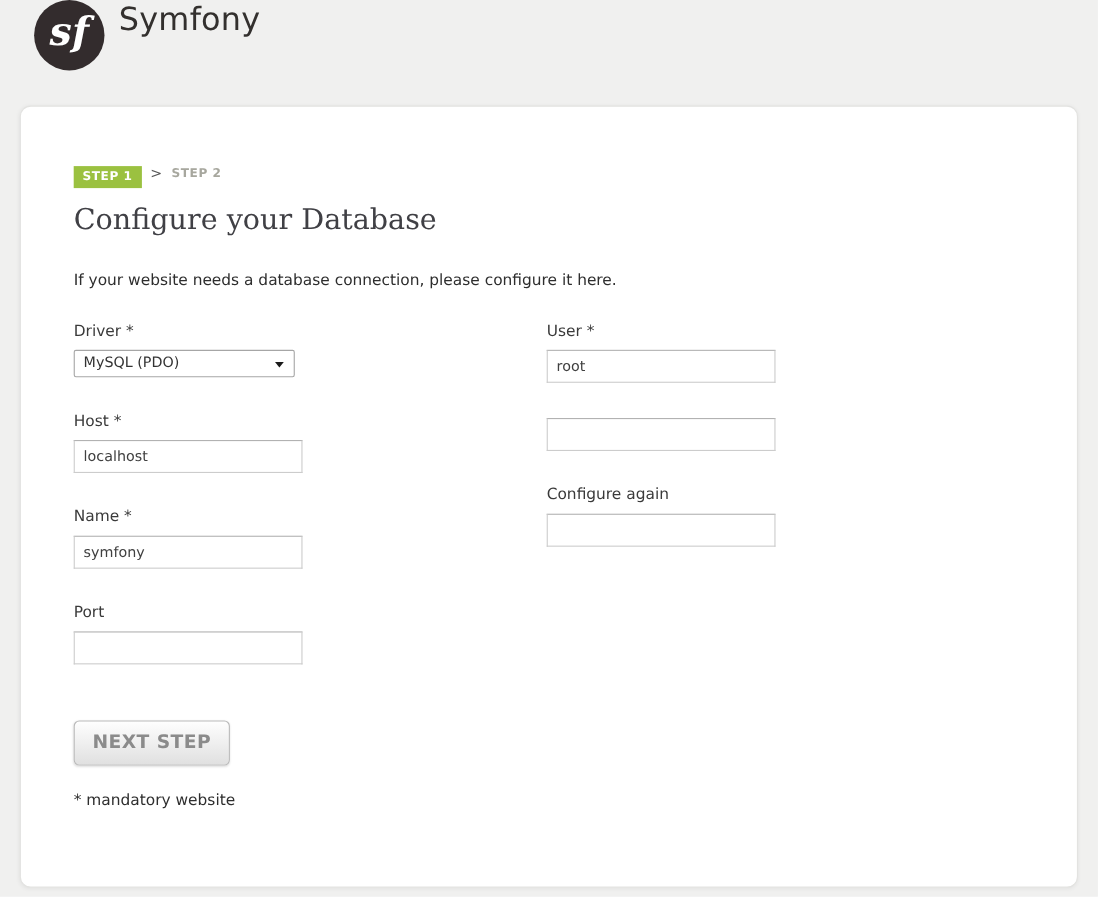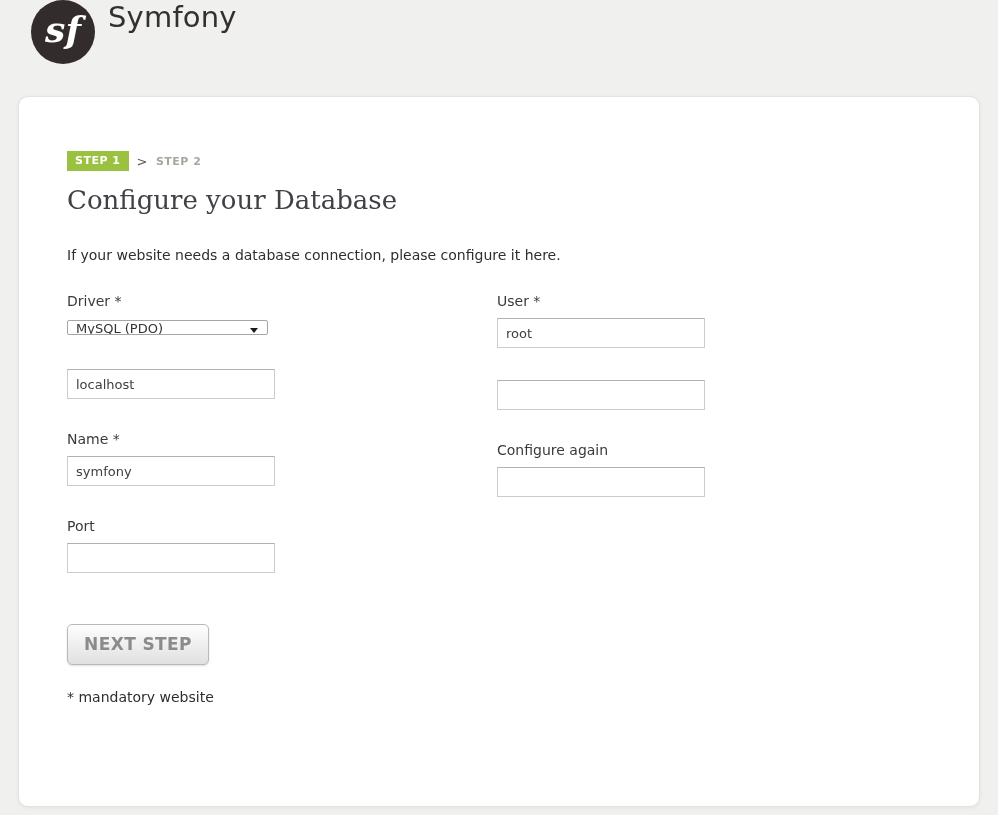--- a/index.html
+++ b/index.html
@@ -45,21 +45,21 @@
     background: #ffffff;
     border: 1px solid #e3e3e1;
     border-radius: 10px;
     box-shadow: 0 1px 4px rgba(0,0,0,0.06);
     padding: 54px 48px 0 48px;
   }
 
   
   .steps {
     display: flex;
-    align-items: center;
+    align-items: flex-start;
     font-size: 11px;
     font-weight: bold;
     letter-spacing: 0.5px;
   }
   .step-current {
     background: #9bc140;
     color: #ffffff;
     padding: 3px 8px 4px 8px;
   }
   .step-sep {
@@ -113,21 +113,21 @@
   }
   .select-wrap {
     position: relative;
     width: 201px;
     height: 25px;
   }
   .driver-select {
     appearance: none;
     -webkit-appearance: none;
     width: 201px;
-    height: 15px;
+    height: 25px;
     border: 1px solid #a6a6a6;
     border-radius: 2px;
     background: #ffffff;
     padding: 0 20px 0 8px;
     font-family: "DejaVu Sans", "Liberation Sans", sans-serif;
     font-size: 13px;
     color: #333333;
     outline: none;
   }
   .select-arrow {
@@ -190,20 +190,21 @@
         <label class="field-label">Driver *</label>
         <span class="select-wrap">
           <select class="driver-select">
             <option>MySQL (PDO)</option>
           </select>
           <span class="select-arrow"></span>
         </span>
       </div>
 
       <div class="field">
+        <label class="field-label">Host *</label>
         <input type="text" class="text-input" value="localhost" style="">
       </div>
 
       <div class="field">
         <label class="field-label">Name *</label>
         <input type="text" class="text-input" value="symfony" style="">
       </div>
 
       <div class="field">
         <label class="field-label">Port</label>

